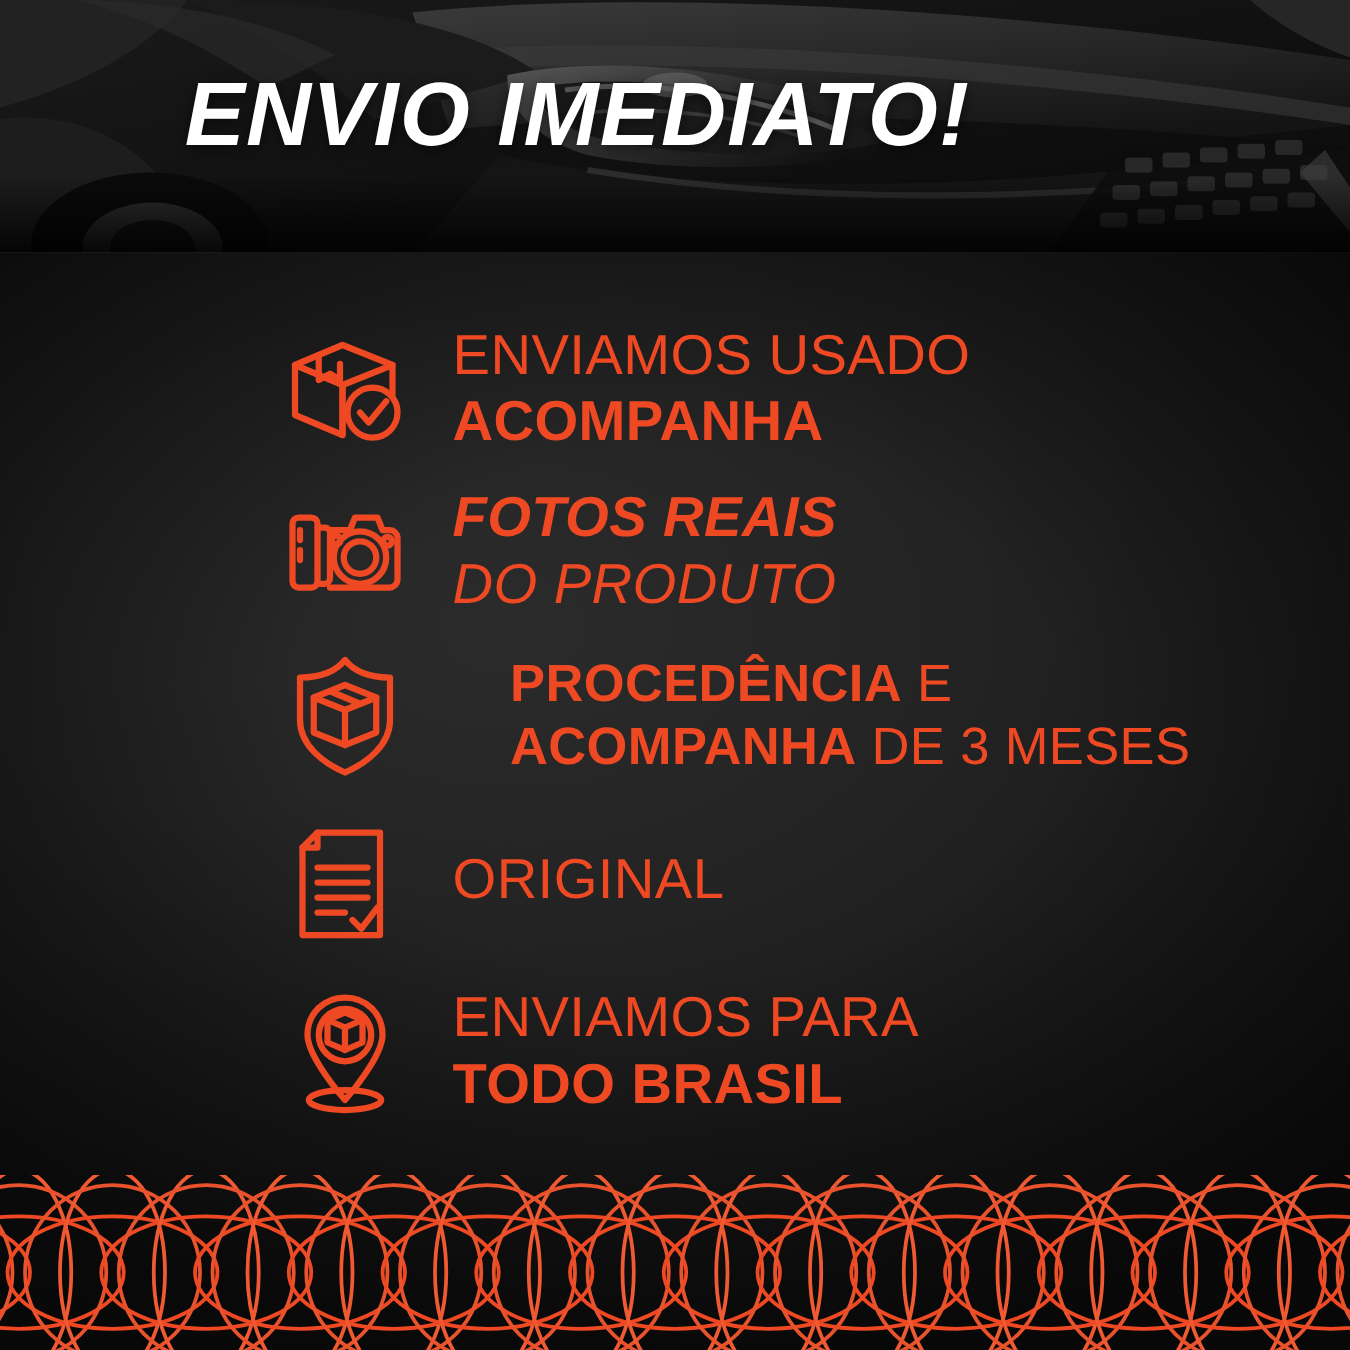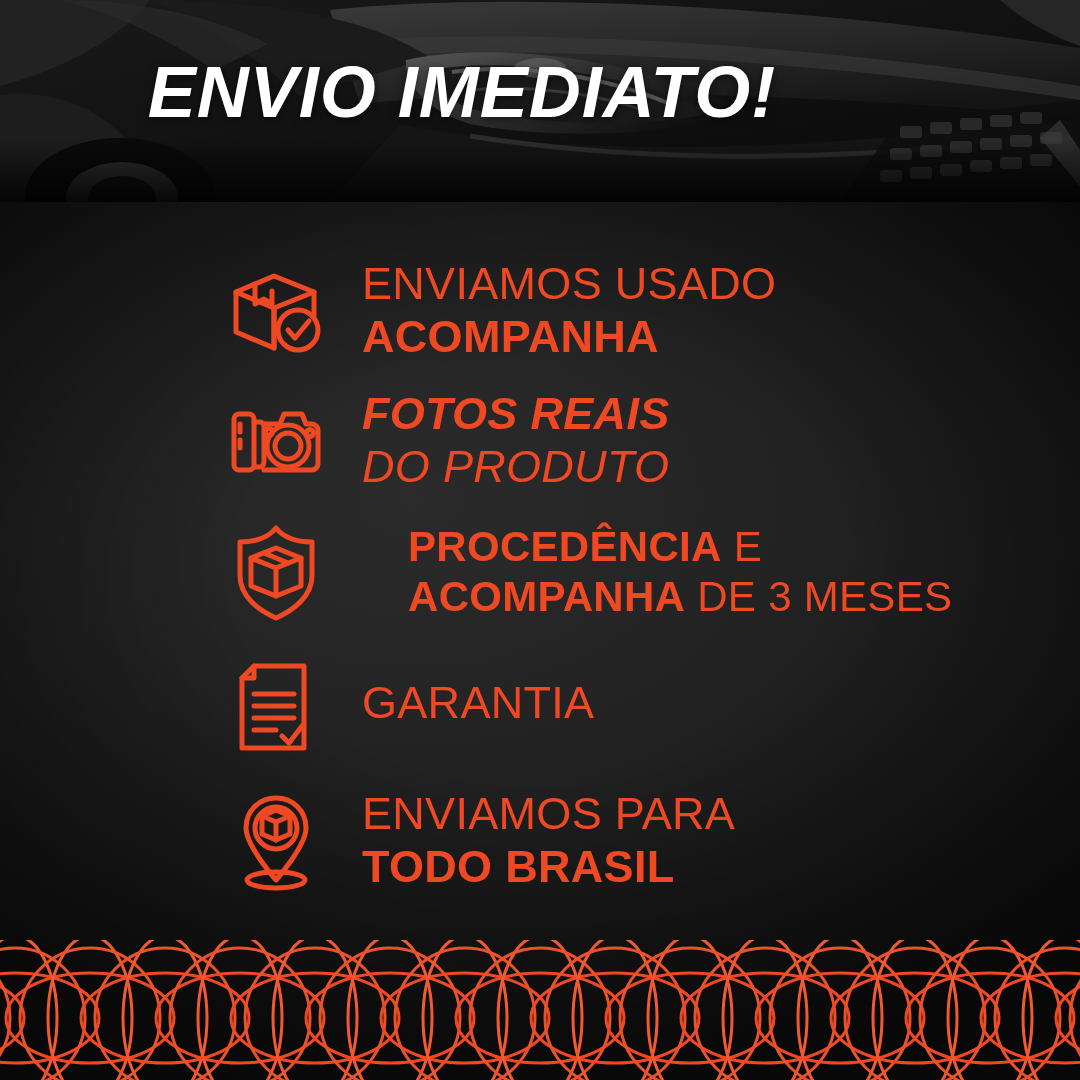--- a/index.html
+++ b/index.html
@@ -275,21 +275,21 @@
             <path d="M30 12 L80 12 L80 94 L18 94 L18 24 Z"></path>
             <path d="M30 12 L30 24 L18 24"></path>
             <path d="M30 40 L70 40"></path>
             <path d="M30 52 L70 52"></path>
             <path d="M30 64 L70 64"></path>
             <path d="M30 76 L52 76"></path>
             <path d="M58 82 L65 89 L78 72"></path>
           </svg>
         </div>
         <div class="feature-text">
-          <span class="ft-line l1 ft-light">GARANTIA</span>
+          <span class="ft-line l1 ft-light">ORIGINAL</span>
         </div>
       </div>
 
       <div class="feature-row" id="row-4">
         <div class="feature-icon">
           <svg width="104" height="104" viewBox="0 0 104 104" fill="none" stroke="#ef4924" stroke-width="5" stroke-linecap="round" stroke-linejoin="round">
             <path d="M52 92 C52 92 22 58 22 40 C22 23 35 10 52 10 C69 10 82 23 82 40 C82 58 52 92 52 92 Z"></path>
             <circle cx="52" cy="40" r="21"></circle>
             <path d="M38 28 L52 22 L66 28 L52 34 Z"></path>
             <path d="M38 28 L38 46 L52 52 L52 34"></path>

